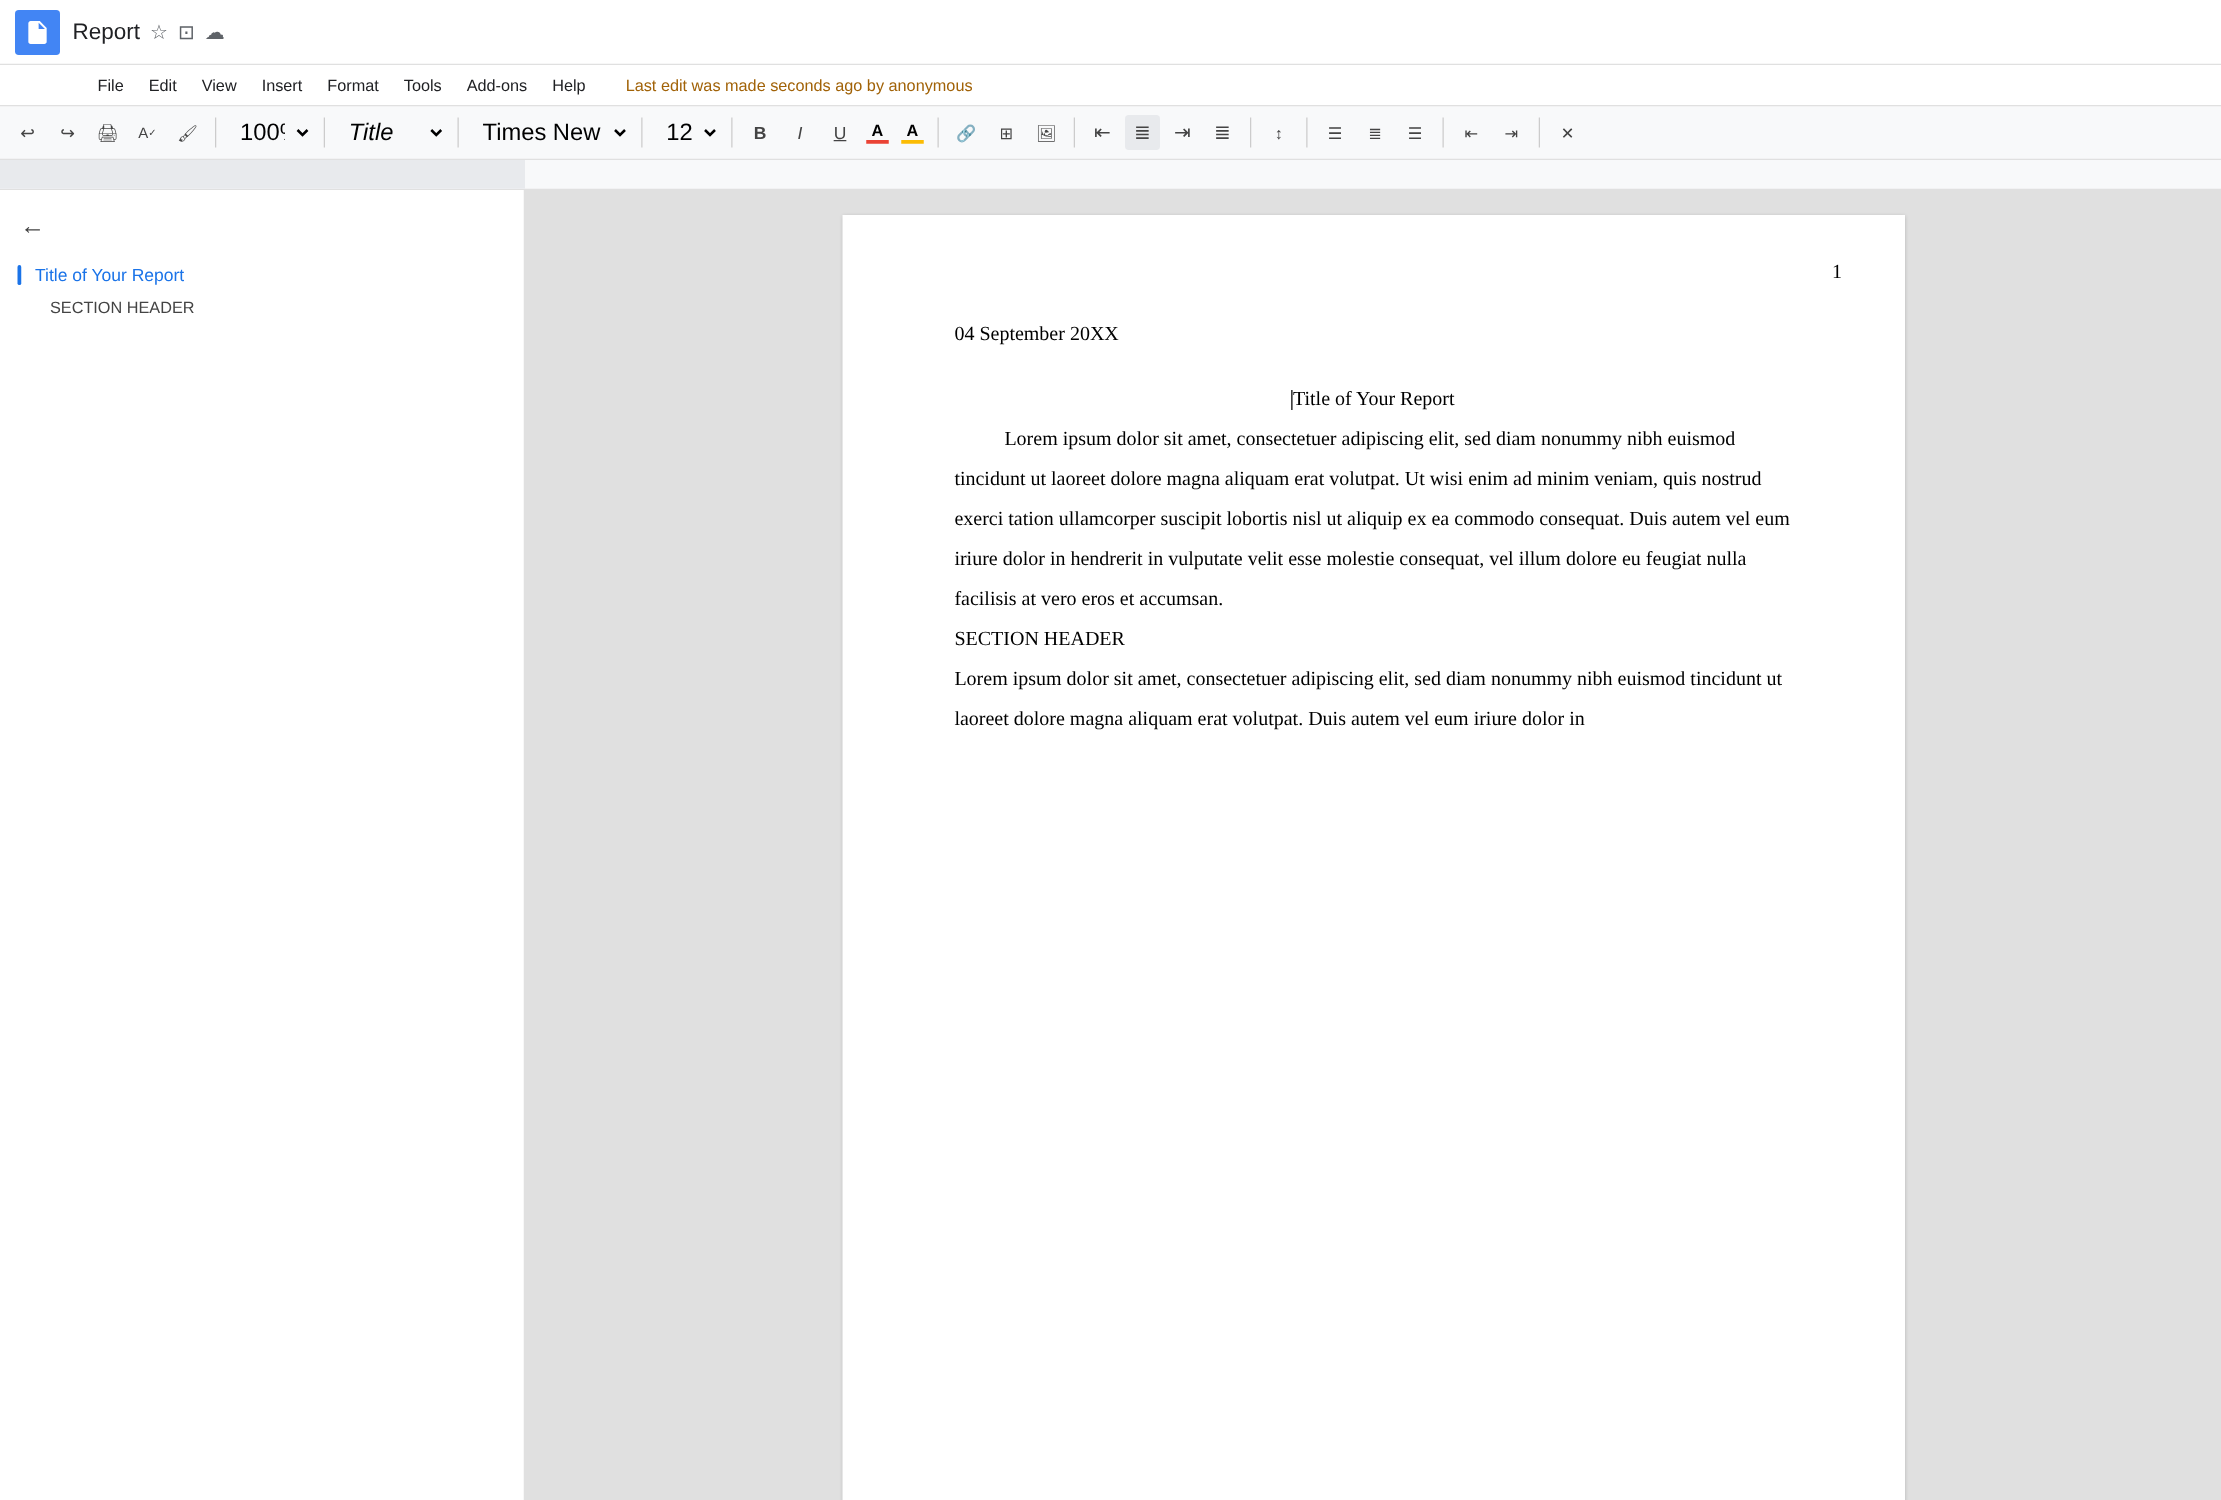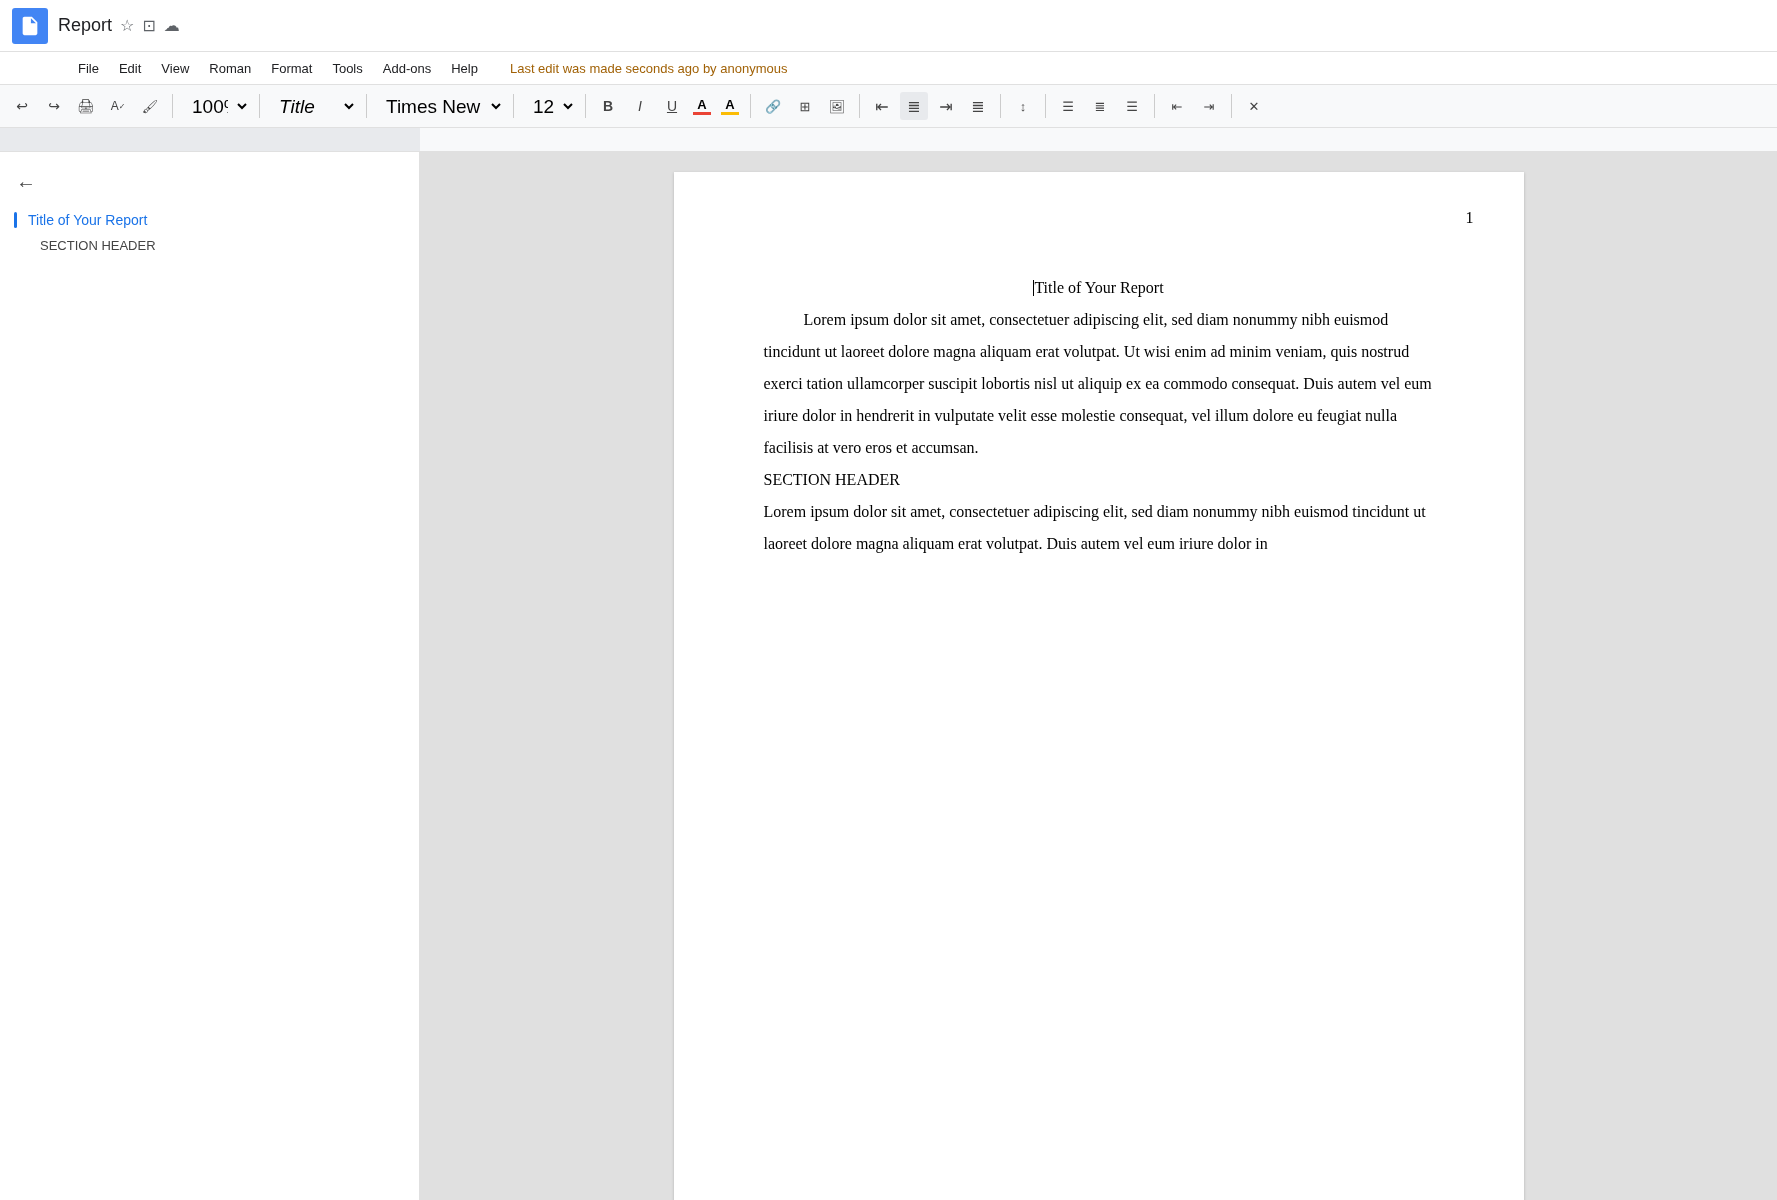--- a/index.html
+++ b/index.html
@@ -254,21 +254,21 @@
       <span class="folder-icon">⊡</span>
       <span class="cloud-icon">☁</span>
     </div>
   </div>
 </div>
 
 <div class="menu-bar">
   <span class="menu-item">File</span>
   <span class="menu-item">Edit</span>
   <span class="menu-item">View</span>
-  <span class="menu-item">Roman</span>
+  <span class="menu-item">Insert</span>
   <span class="menu-item">Format</span>
   <span class="menu-item">Tools</span>
   <span class="menu-item">Add-ons</span>
   <span class="menu-item">Help</span>
   <span class="last-edit">Last edit was made seconds ago by anonymous</span>
 </div>
 
 <div class="toolbar">
   <button class="toolbar-btn" title="Undo">↩</button>
   <button class="toolbar-btn" title="Redo">↪</button>
@@ -360,20 +360,21 @@
     <div class="outline-item outline-item-h2">
       <span>SECTION HEADER</span>
     </div>
   </div>
 
   <div class="doc-area">
     <div class="page">
       <div class="page-number">1</div>
 
       <div class="doc-field-block">
+        <span class="doc-field">04 September 20XX</span>
       </div>
 
       <p class="doc-title-center">
         <span class="cursor"></span><span>Title of Your Report</span>
       </p>
 
       <div class="doc-body">
         <p>Lorem ipsum dolor sit amet, consectetuer adipiscing elit, sed diam nonummy nibh euismod tincidunt ut laoreet dolore magna aliquam erat volutpat. Ut wisi enim ad minim veniam, quis nostrud exerci tation ullamcorper suscipit lobortis nisl ut aliquip ex ea commodo consequat. Duis autem vel eum iriure dolor in hendrerit in vulputate velit esse molestie consequat, vel illum dolore eu feugiat nulla facilisis at vero eros et accumsan.</p>
       </div>
 

